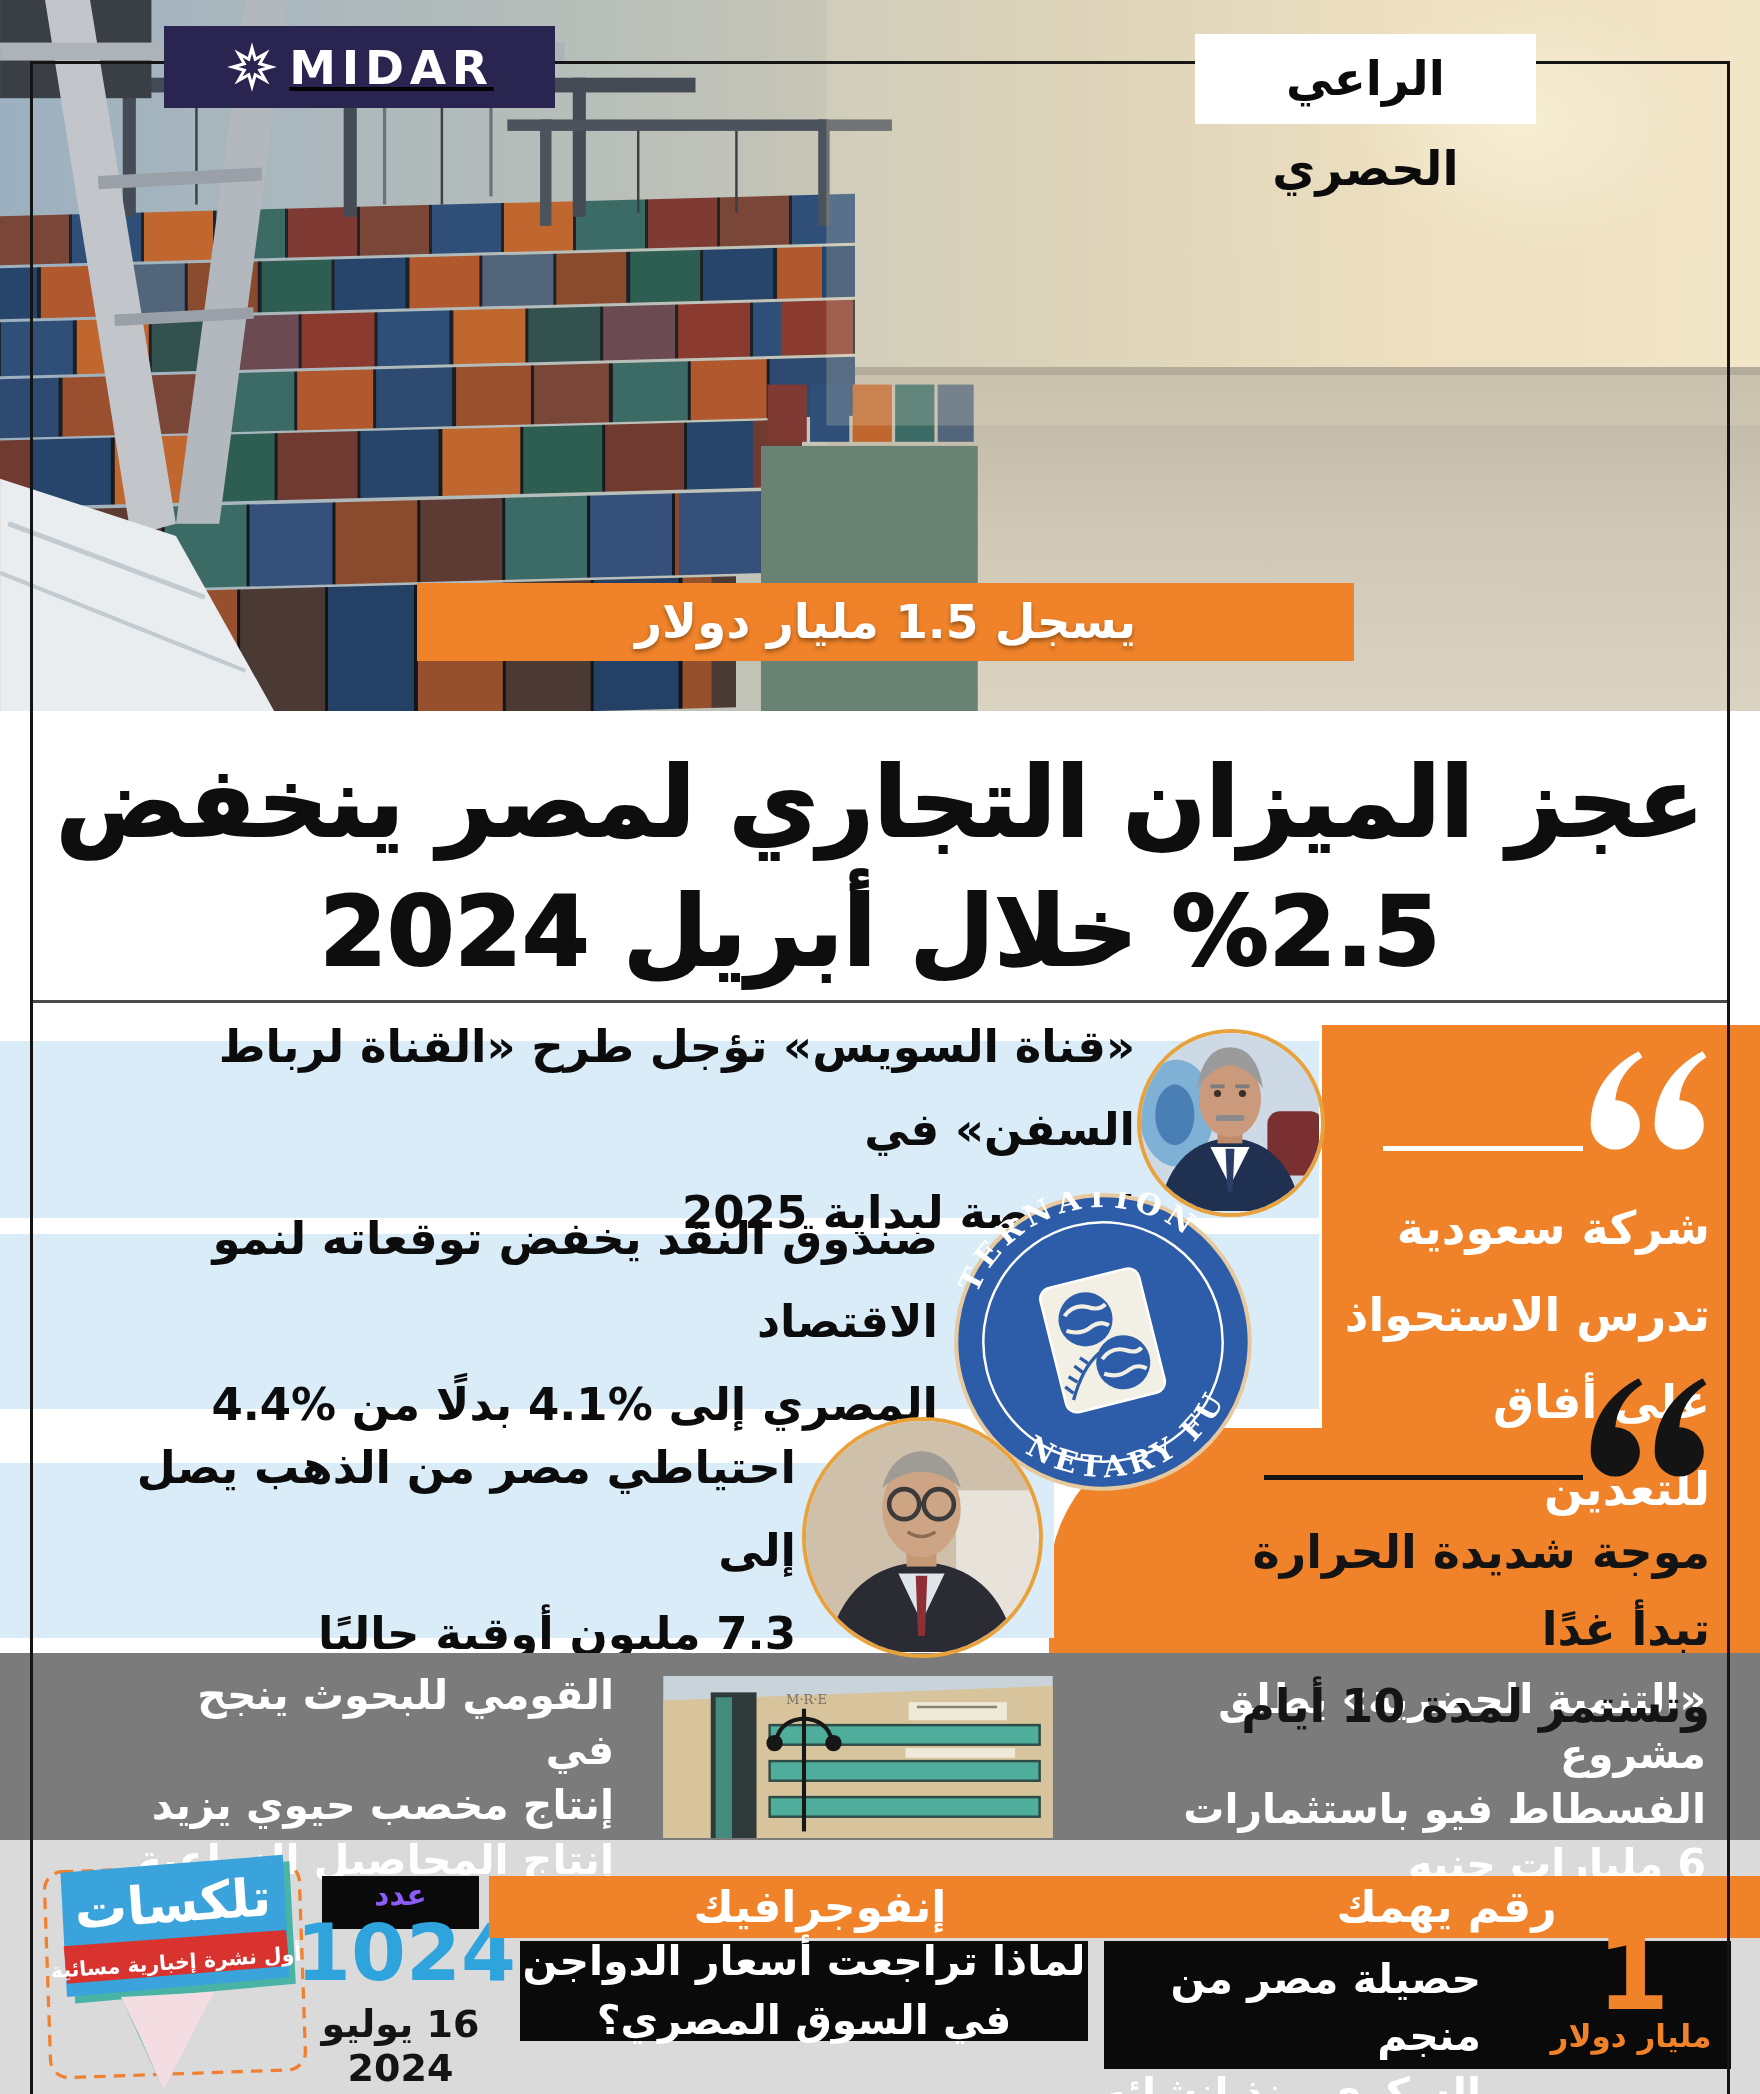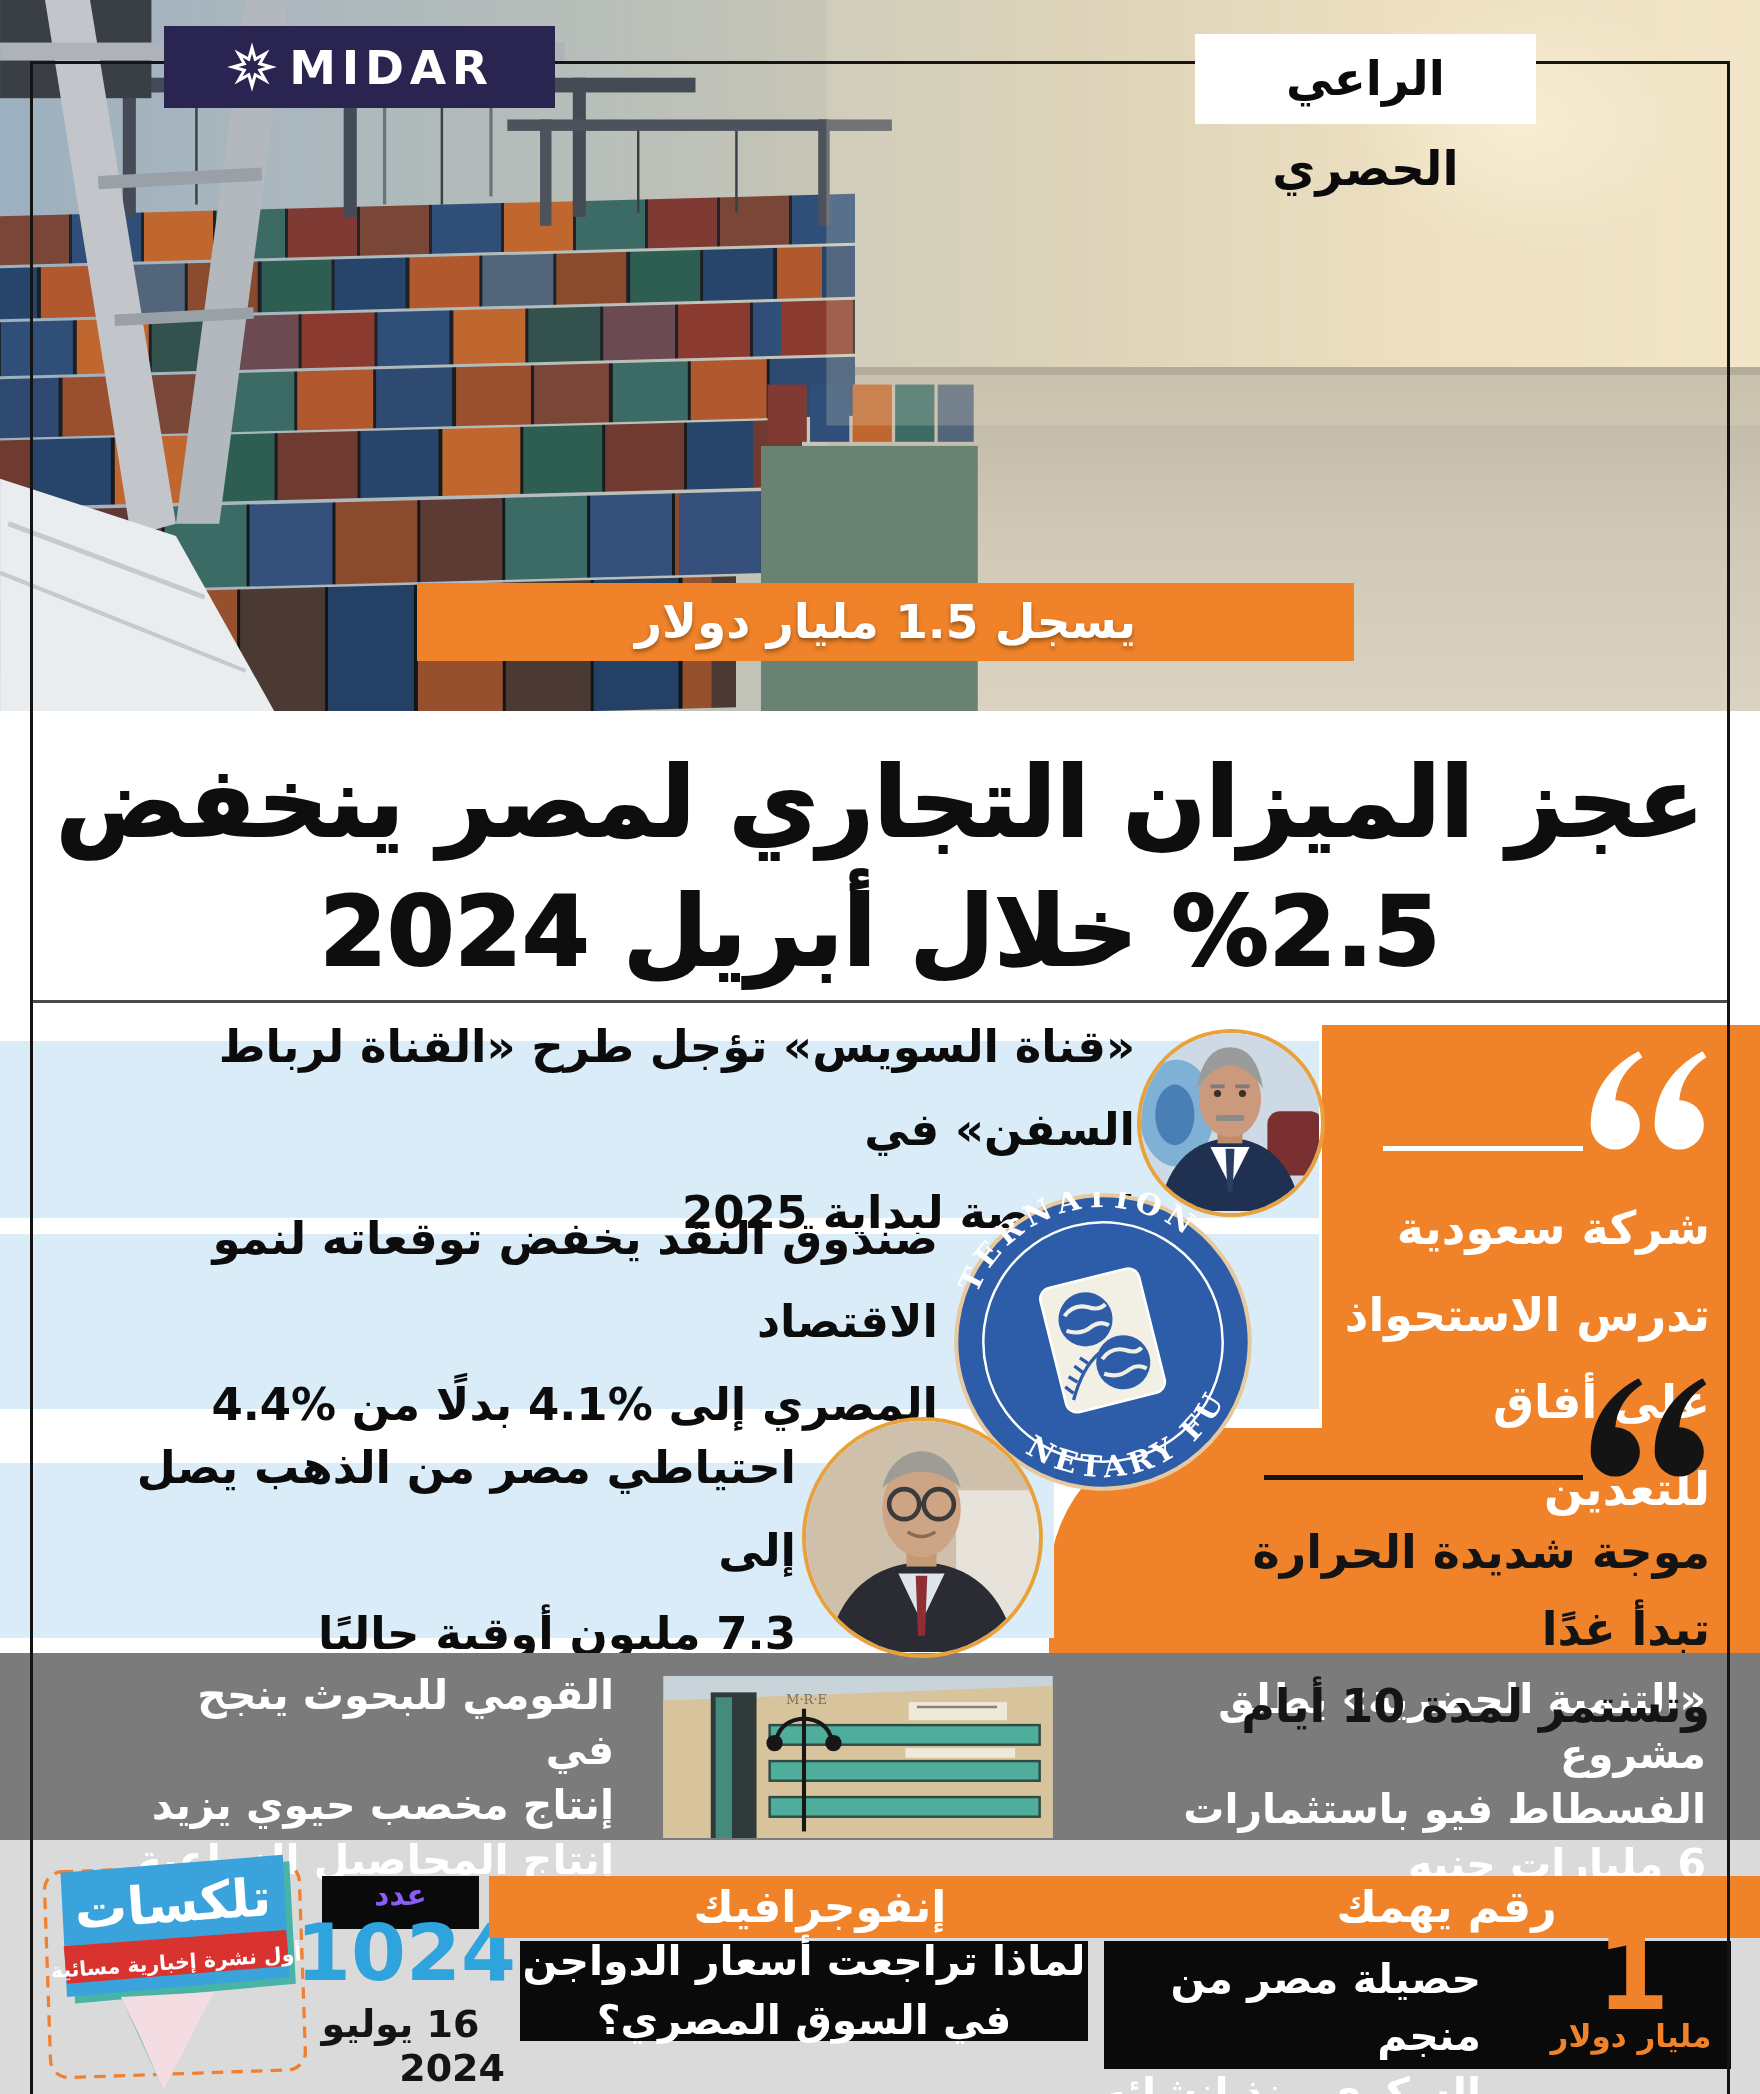--- a/index.html
+++ b/index.html
@@ -24,21 +24,21 @@
   .r2{top:257px;width:855px;height:51px;background:repeating-linear-gradient(90deg,#27456b 0 70px,#1d2127 70px 74px,#b2582e 74px 144px,#1d2127 144px 147px,#53657a 147px 218px,#1d2127 218px 221px,#8a4a2e 221px 291px,#1d2127 291px 295px,#2e5d52 295px 365px,#1d2127 365px 368px);background-position:-33px 0;}
   .r3{top:311px;width:855px;height:54px;background:repeating-linear-gradient(90deg,#8a3a2e 0 72px,#1c2026 72px 75px,#2f4f78 75px 147px,#1c2026 147px 151px,#c0662f 151px 223px,#1c2026 223px 226px,#33524e 226px 298px,#1c2026 298px 301px,#6b4a52 301px 373px,#1c2026 373px 376px);background-position:-74px 0;}
   .r4{top:368px;width:855px;height:59px;background:repeating-linear-gradient(90deg,#2e4a70 0 75px,#1a1e24 75px 79px,#9a502f 79px 154px,#1a1e24 154px 157px,#7a4638 157px 232px,#1a1e24 232px 236px,#3c6b66 236px 311px,#1a1e24 311px 314px,#b2582e 314px 390px,#1a1e24 390px 393px);background-position:-16.4px 0;}
   .r5{top:430px;width:802px;height:67px;background:repeating-linear-gradient(90deg,#703a30 0 79px,#171b20 79px 82px,#27456b 82px 160px,#171b20 160px 164px,#c0662f 164px 242px,#171b20 242px 245px,#2e5d52 245px 324px,#171b20 324px 327px);background-position:-49px 0;}
   .r6{top:501px;width:769px;height:82px;background:repeating-linear-gradient(90deg,#35507a 0 82px,#14181d 82px 85px,#8a4a2e 85px 167px,#14181d 167px 170px,#5d3a33 170px 252px,#14181d 252px 255px,#3c6b66 255px 337px,#14181d 337px 340px);background-position:-90px 0;}
   .r7{top:586px;width:736px;height:131px;background:repeating-linear-gradient(90deg,#4b3a34 0 85px,#111519 85px 88px,#244065 88px 173px,#111519 173px 177px,#96502e 177px 262px,#111519 262px 265px);background-position:-24.5px 0;}
 
   
   .frame{left:30px;top:61px;width:1694px;height:2034px;border:3.3px solid #141414;border-bottom:none;z-index:40;pointer-events:none;}
   .midar{left:164px;top:26px;width:391px;height:82px;background:#2A2550;z-index:50;
-         display:flex;align-items:center;justify-content:center;gap:10px;}
+         display:flex;align-items:center;justify-content:center;gap:10px;text-decoration:underline;}
   .midar span.word{color:#fff;font-size:47px;font-weight:bold;letter-spacing:5.7px;}
   .sponsor{left:1195px;top:34px;width:341px;height:90px;background:#fff;z-index:50;
            color:#0b0b0b;font-size:47px;font-weight:bold;line-height:90px;}
   .banner{left:417px;top:583px;width:937px;height:78px;background:#F0832A;z-index:10;
           color:#fff;font-size:47px;font-weight:bold;line-height:78px;
           text-shadow:0 3.3px 4.1px rgba(60,30,0,.45);}
 
   
   .headline{left:0;top:738px;width:1760px;color:#0e0e0e;font-size:97px;font-weight:bold;
             line-height:129px;-webkit-text-stroke:2px #0e0e0e;letter-spacing:-1.6px;}
@@ -75,21 +75,21 @@
   #gleft{left:115px;top:1668px;width:499px;}
   #gphoto{left:663px;top:1676px;width:390px;height:162px;z-index:5;}
 
   
   .fbg{left:0;top:1840px;width:1760px;height:255px;background:#DADADA;}
   #telexat{left:39px;top:1840px;width:275px;height:255px;z-index:6;}
   .issuebox{left:322px;top:1876px;width:157px;height:53px;background:#0a0a0a;color:#8b5cf6;
             font-size:29.5px;font-weight:bold;line-height:39px;z-index:6;}
   .issuenum{left:296px;top:1907px;width:209px;color:#2FA3DC;font-size:79px;font-weight:bold;z-index:6;}
   .dateday{left:296px;top:2002px;width:209px;color:#141414;font-size:38px;font-weight:bold;z-index:6;}
-  .dateyear{left:296px;top:2046px;width:209px;color:#141414;font-size:38px;font-weight:bold;z-index:6;text-align:right;}
+  .dateyear{left:296px;top:2046px;width:209px;color:#141414;font-size:38px;font-weight:bold;z-index:6;}
   .ohdr{background:#F0832A;color:#fff;font-size:44px;font-weight:bold;height:62px;line-height:62px;z-index:6;}
   #infohdr{left:489px;top:1876px;width:662px;}
   #keyhdr{left:1104px;top:1876px;width:656px;padding-right:0;box-sizing:border-box;}
   #keyhdr .in{width:627px;}
   .blackbox{background:#0a0a0a;z-index:6;display:flex;align-items:center;justify-content:center;}
   #infobox{left:520px;top:1941px;width:568px;height:100px;}
   #infobox .t{color:#fff;font-size:41px;font-weight:bold;line-height:59px;text-align:center;}
   #keybox{left:1104px;top:1941px;width:627px;height:128px;}
   #keytitle{right:279px;top:1951px;width:393px;color:#fff;font-size:41px;font-weight:bold;line-height:57px;z-index:7;}
   #keyval{left:1588px;top:1925px;width:90px;color:#F0832A;font-size:105px;font-weight:bold;line-height:97px;text-align:center;z-index:7;}

